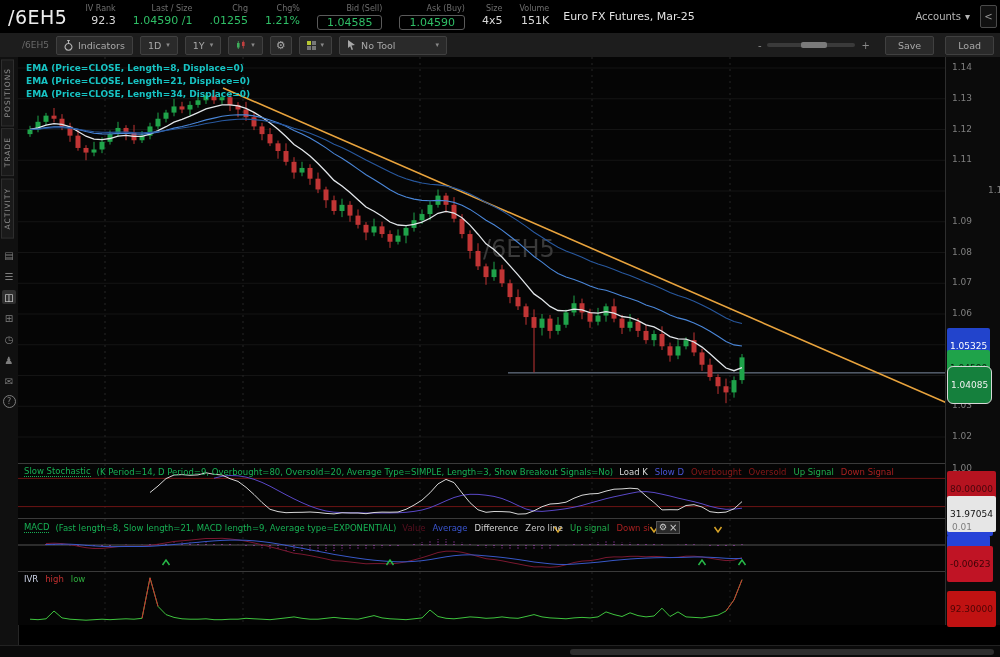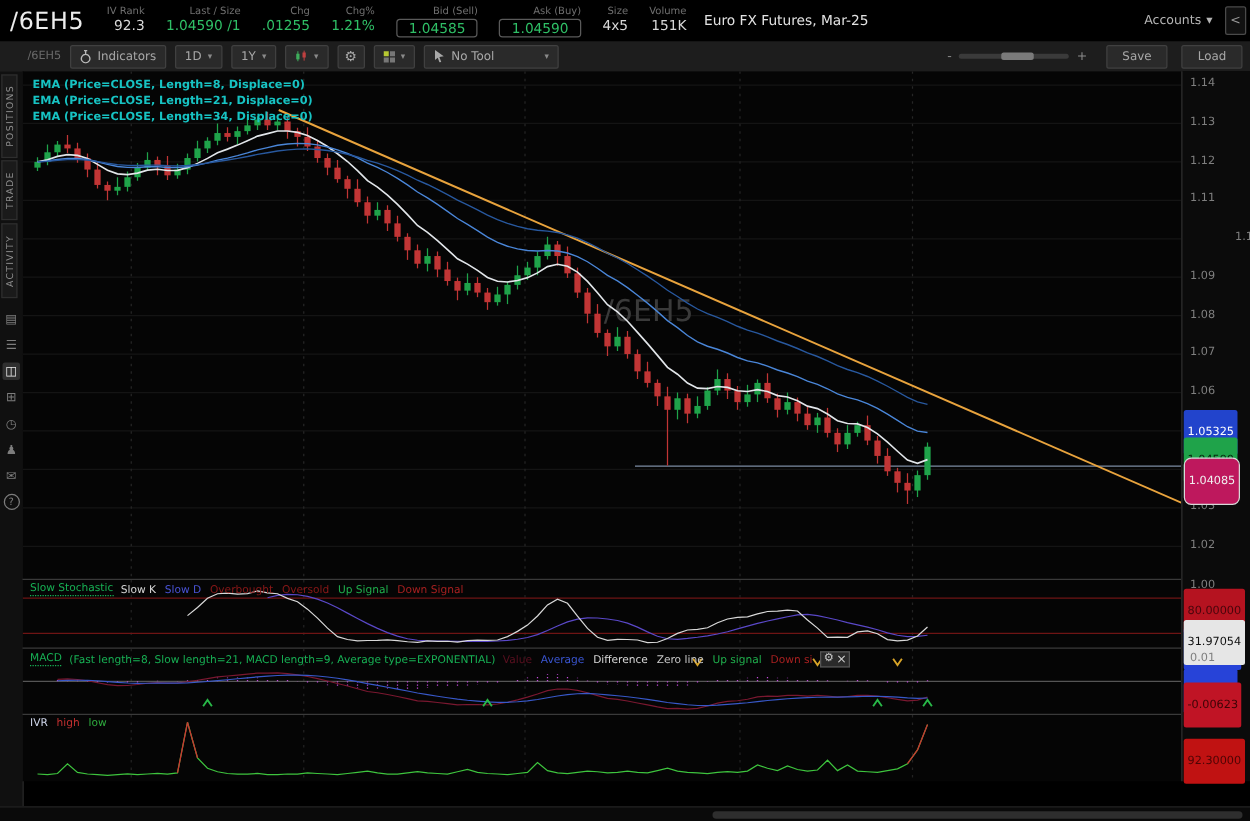--- a/index.html
+++ b/index.html
@@ -415,22 +415,23 @@
           <line x1="402" y1="0" x2="402" y2="54" stroke="#232323" stroke-width="1" stroke-dasharray="2,4"></line>
           <line x1="574" y1="0" x2="574" y2="54" stroke="#232323" stroke-width="1" stroke-dasharray="2,4"></line>
           <line x1="712" y1="0" x2="712" y2="54" stroke="#232323" stroke-width="1" stroke-dasharray="2,4"></line>
           <line x1="0" y1="14.400000000000006" x2="927" y2="14.400000000000006" stroke="#6e1414" stroke-width="1"></line>
           <line x1="0" y1="42.6" x2="927" y2="42.6" stroke="#6e1414" stroke-width="1"></line>
           <polyline points="196,14.2 204,12.3 212,11.5 220,11.8 228,13.1 236,15.3 244,18.4 252,22.2 260,26.5 268,30.8 276,34.9 284,38.7 292,42.1 300,44.9 308,47.0 316,48.2 324,48.6 332,48.8 340,48.8 348,49.0 356,49.0 364,49.0 372,49.0 380,48.8 388,48.3 396,47.4 404,46.0 412,43.7 420,40.4 428,36.8 436,33.5 444,31.3 452,30.3 460,30.4 468,31.2 476,32.4 484,34.5 492,37.7 500,41.5 508,45.0 516,47.0 524,47.4 532,46.7 540,45.8 548,44.7 556,43.2 564,41.4 572,39.1 580,36.9 588,34.7 596,32.8 604,31.1 612,29.4 620,27.9 628,27.6 636,28.5 644,30.2 652,32.0 660,34.1 668,35.9 676,37.7 684,39.8 692,42.3 700,44.2 708,45.3 716,45.1 724,44.2" fill="none" stroke="#5a48c8" stroke-width="1"></polyline>
           <polyline points="132,28.5 140,22.0 148,14.6 156,11.0 164,10.6 172,11.3 180,10.9 188,8.8 196,10.3 204,11.0 212,14.7 220,17.4 228,23.3 236,30.5 244,38.5 252,45.3 260,47.6 268,48.7 276,48.4 284,48.3 292,48.0 300,48.5 308,49.4 316,49.9 324,48.8 332,49.0 340,49.0 348,49.7 356,48.5 364,48.1 372,48.2 380,48.0 388,45.3 396,41.1 404,36.1 412,28.8 420,19.9 428,15.4 436,18.6 444,28.9 452,38.7 460,45.8 468,48.3 476,47.5 484,47.6 492,48.0 500,50.1 508,49.8 516,46.8 524,42.7 532,40.0 540,39.5 548,38.2 556,34.2 564,31.2 572,29.9 580,29.5 588,27.1 596,25.2 604,24.9 612,24.2 620,24.8 628,32.0 636,38.5 644,45.9 652,45.7 660,45.8 668,41.5 676,40.7 684,43.0 692,47.7 700,48.7 708,48.1 716,44.8 724,37.6" fill="none" stroke="#d8d8d8" stroke-width="1"></polyline>
         </svg>
       <div class="ptitle" id="stoch-title">
           <span class="tname">Slow Stochastic</span>
+          <span class="tparams">(K Period=14, D Period=9, Overbought=80, Oversold=20, Average Type=SIMPLE, Length=3, Show Breakout Signals=No)</span>
           <span class="leg">
-            <span style="color: rgb(216, 216, 216);">Slow K</span>
+            <span style="color: rgb(216, 216, 216);">Load K</span>
             <span style="color: rgb(74, 84, 216);">Slow D</span>
             <span style="color: rgb(138, 24, 24);">Overbought</span>
             <span style="color: rgb(138, 24, 24);">Oversold</span>
             <span style="color: rgb(31, 174, 76);">Up Signal</span>
             <span style="color: rgb(168, 32, 32);">Down Signal</span>
           </span>
         </div>
     </div>
     <div class="pane" id="macd-pane">
       <svg id="macd-svg" width="927" height="52">
@@ -585,21 +586,21 @@
         <div class="tick" style="top: 158.75px;">1.09</div>
         <div class="tick" style="top: 189.5px;">1.08</div>
         <div class="tick" style="top: 220.25px;">1.07</div>
         <div class="tick" style="top: 251px;">1.06</div>
         <div class="tick" style="top: 281.75px;">1.05</div>
         <div class="tick" style="top: 312.5px;">1.04</div>
         <div class="tick" style="top: 343.25px;">1.03</div>
         <div class="tick" style="top: 374px;">1.02</div>
         <div class="badge" style="background: rgb(34, 68, 204); color: rgb(255, 255, 255); top: 270.756px;">1.05325</div>
         <div class="badge" style="background: rgb(31, 163, 74); color: rgb(6, 36, 14); top: 293.357px;">1.04590</div>
-        <div class="badge" style="background: #be185d; color: rgb(240, 240, 240); border: 1px solid rgb(216, 216, 216); border-radius: 6px; top: 308.886px;">1.04085</div>
+        <div class="badge" style="background: #15803d; color: rgb(240, 240, 240); border: 1px solid rgb(216, 216, 216); border-radius: 6px; top: 308.886px;">1.04085</div>
         <div class="tick" style="top: 406px;">1.00</div>
         <div class="badge" style="background: rgb(181, 19, 32); color: rgb(71, 6, 12); top: 414px;">80.00000</div>
         <div class="badge" style="background: rgb(39, 67, 216); top: 445px; width: 40px; height: 10px;"></div>
         <div class="badge" style="background: rgb(230, 230, 230); color: rgb(17, 17, 17); top: 439px;">31.97054</div>
         <div class="tick" style="top: 465px;">0.01</div>
         <div class="tick" style="top: 503px;">-0.01</div>
         <div class="badge" style="background: rgb(39, 67, 216); color: rgb(232, 236, 255); top: 478px;">0.00826</div>
         <div class="badge" style="background: rgb(192, 20, 37); color: rgb(60, 4, 6); top: 489px;">-0.00623</div>
         <div class="badge" style="background: rgb(192, 18, 18); color: rgb(77, 5, 5); top: 534px;">92.30000</div>
       </div>

